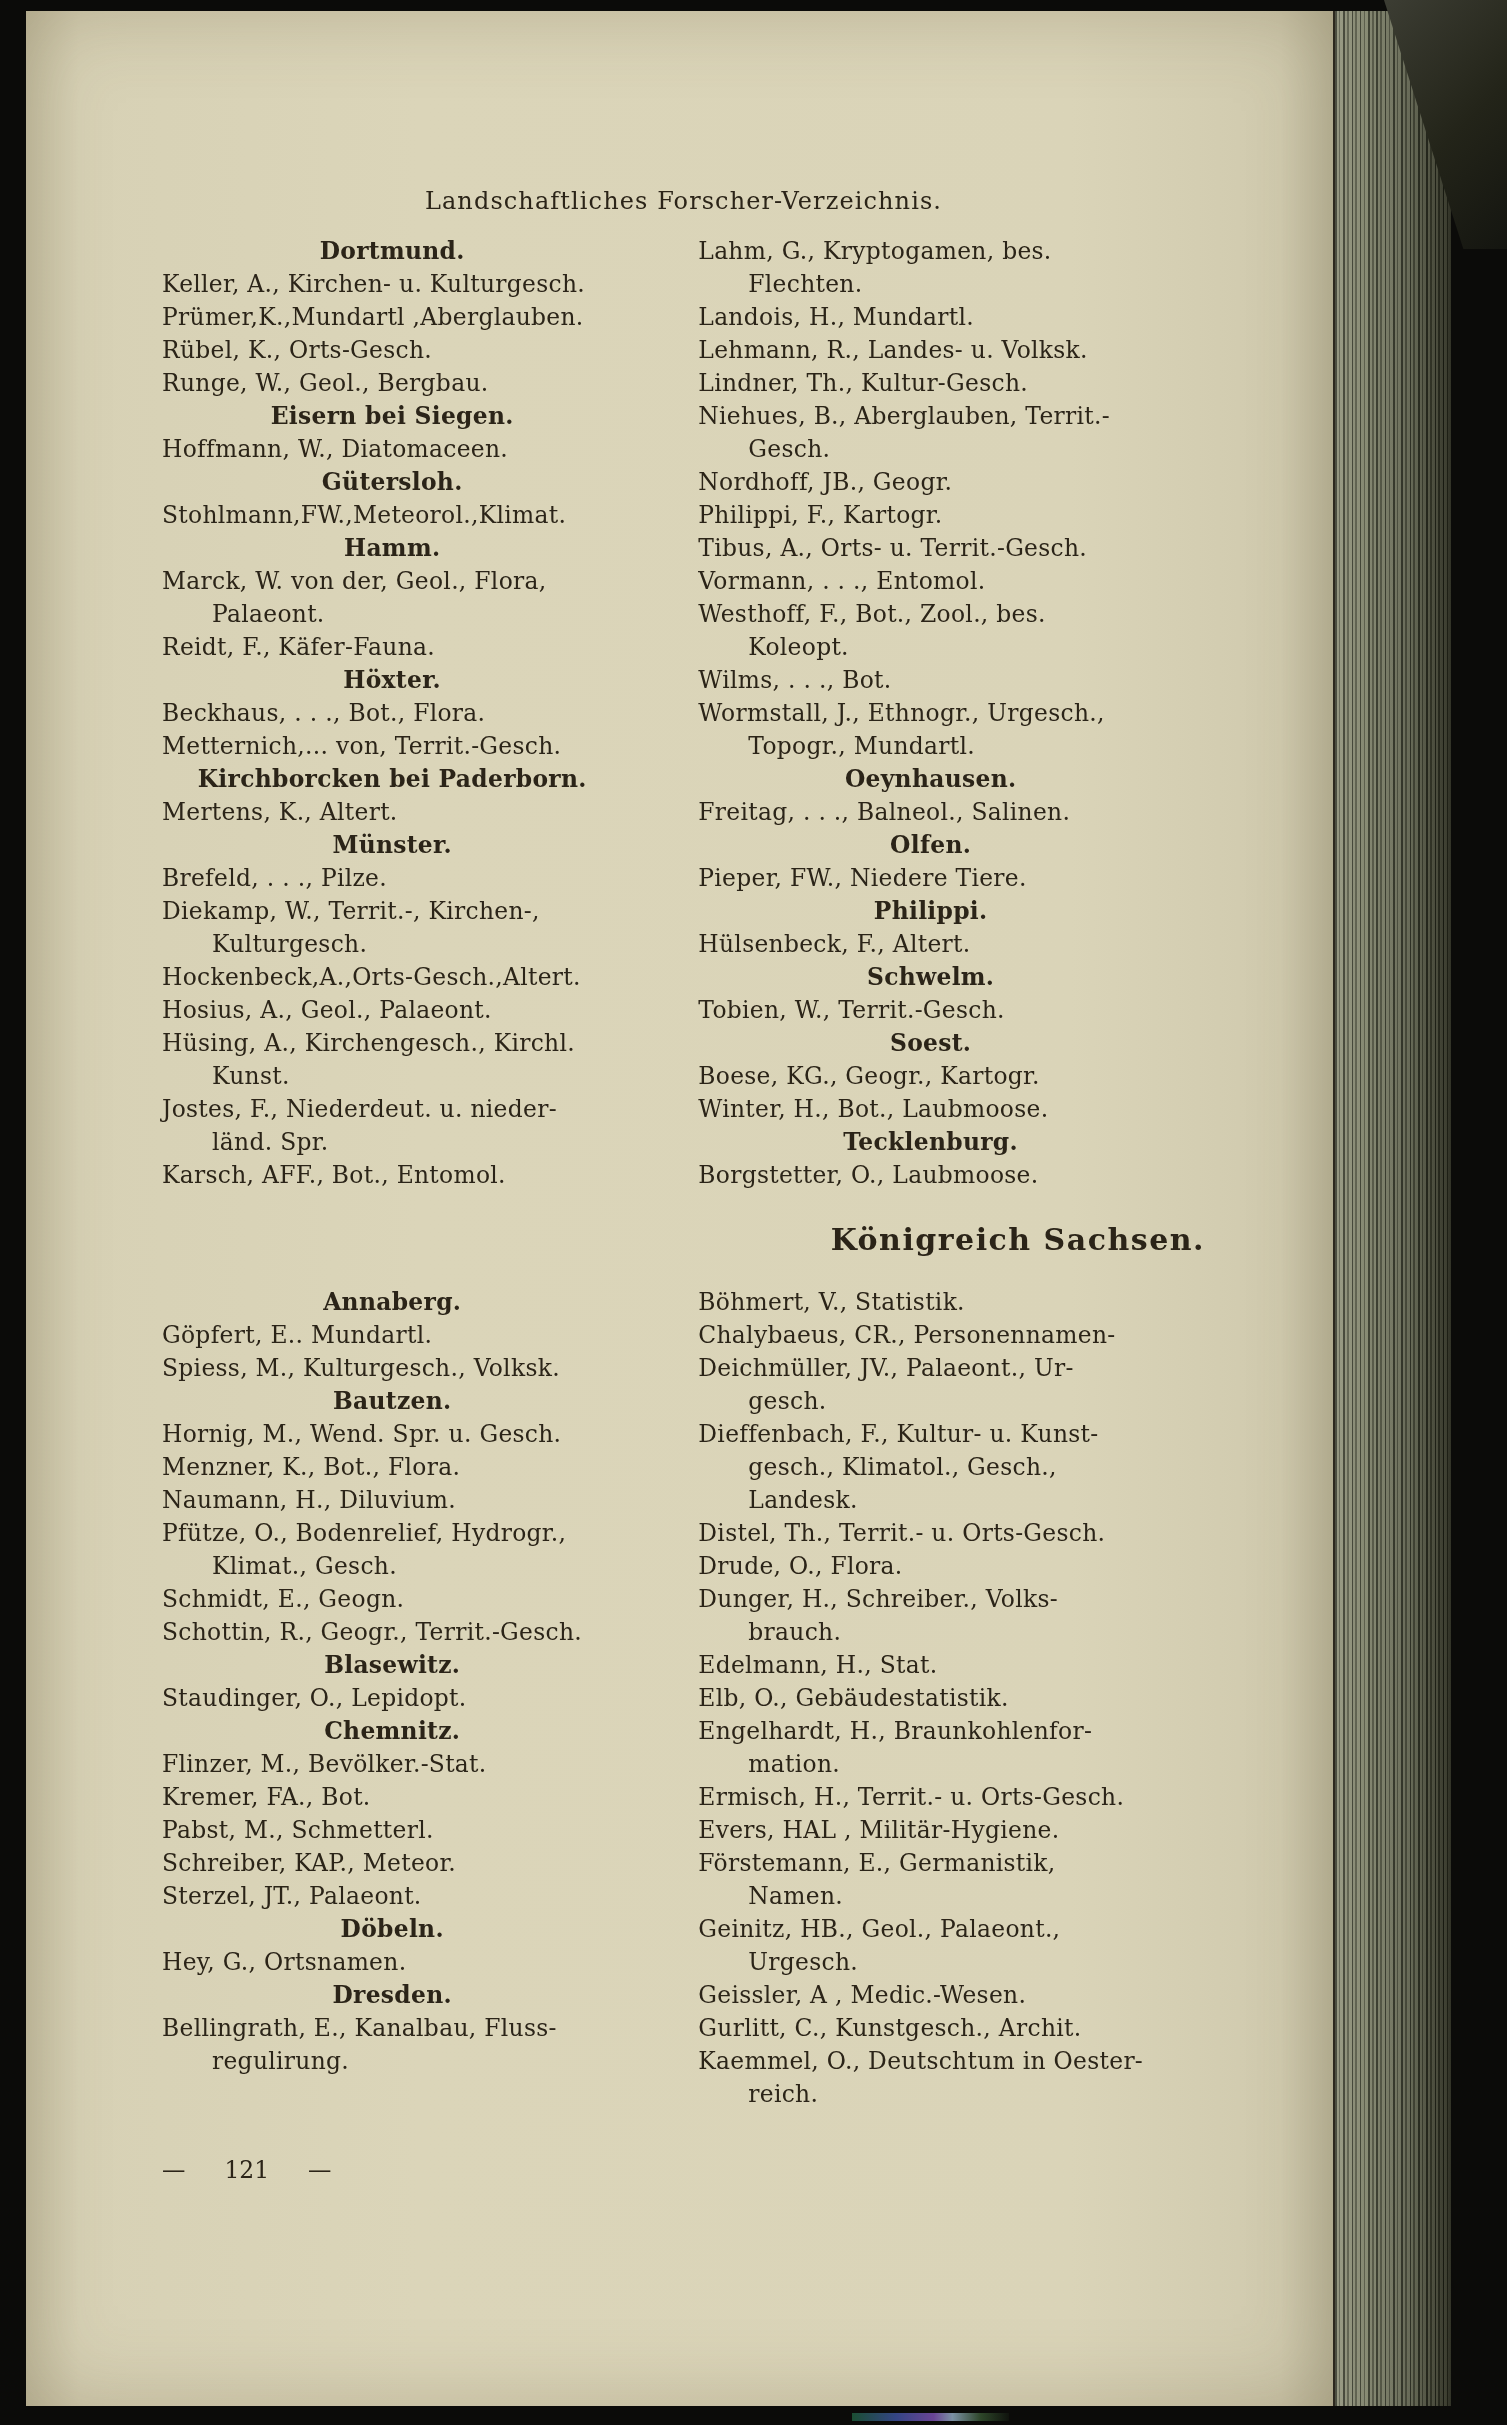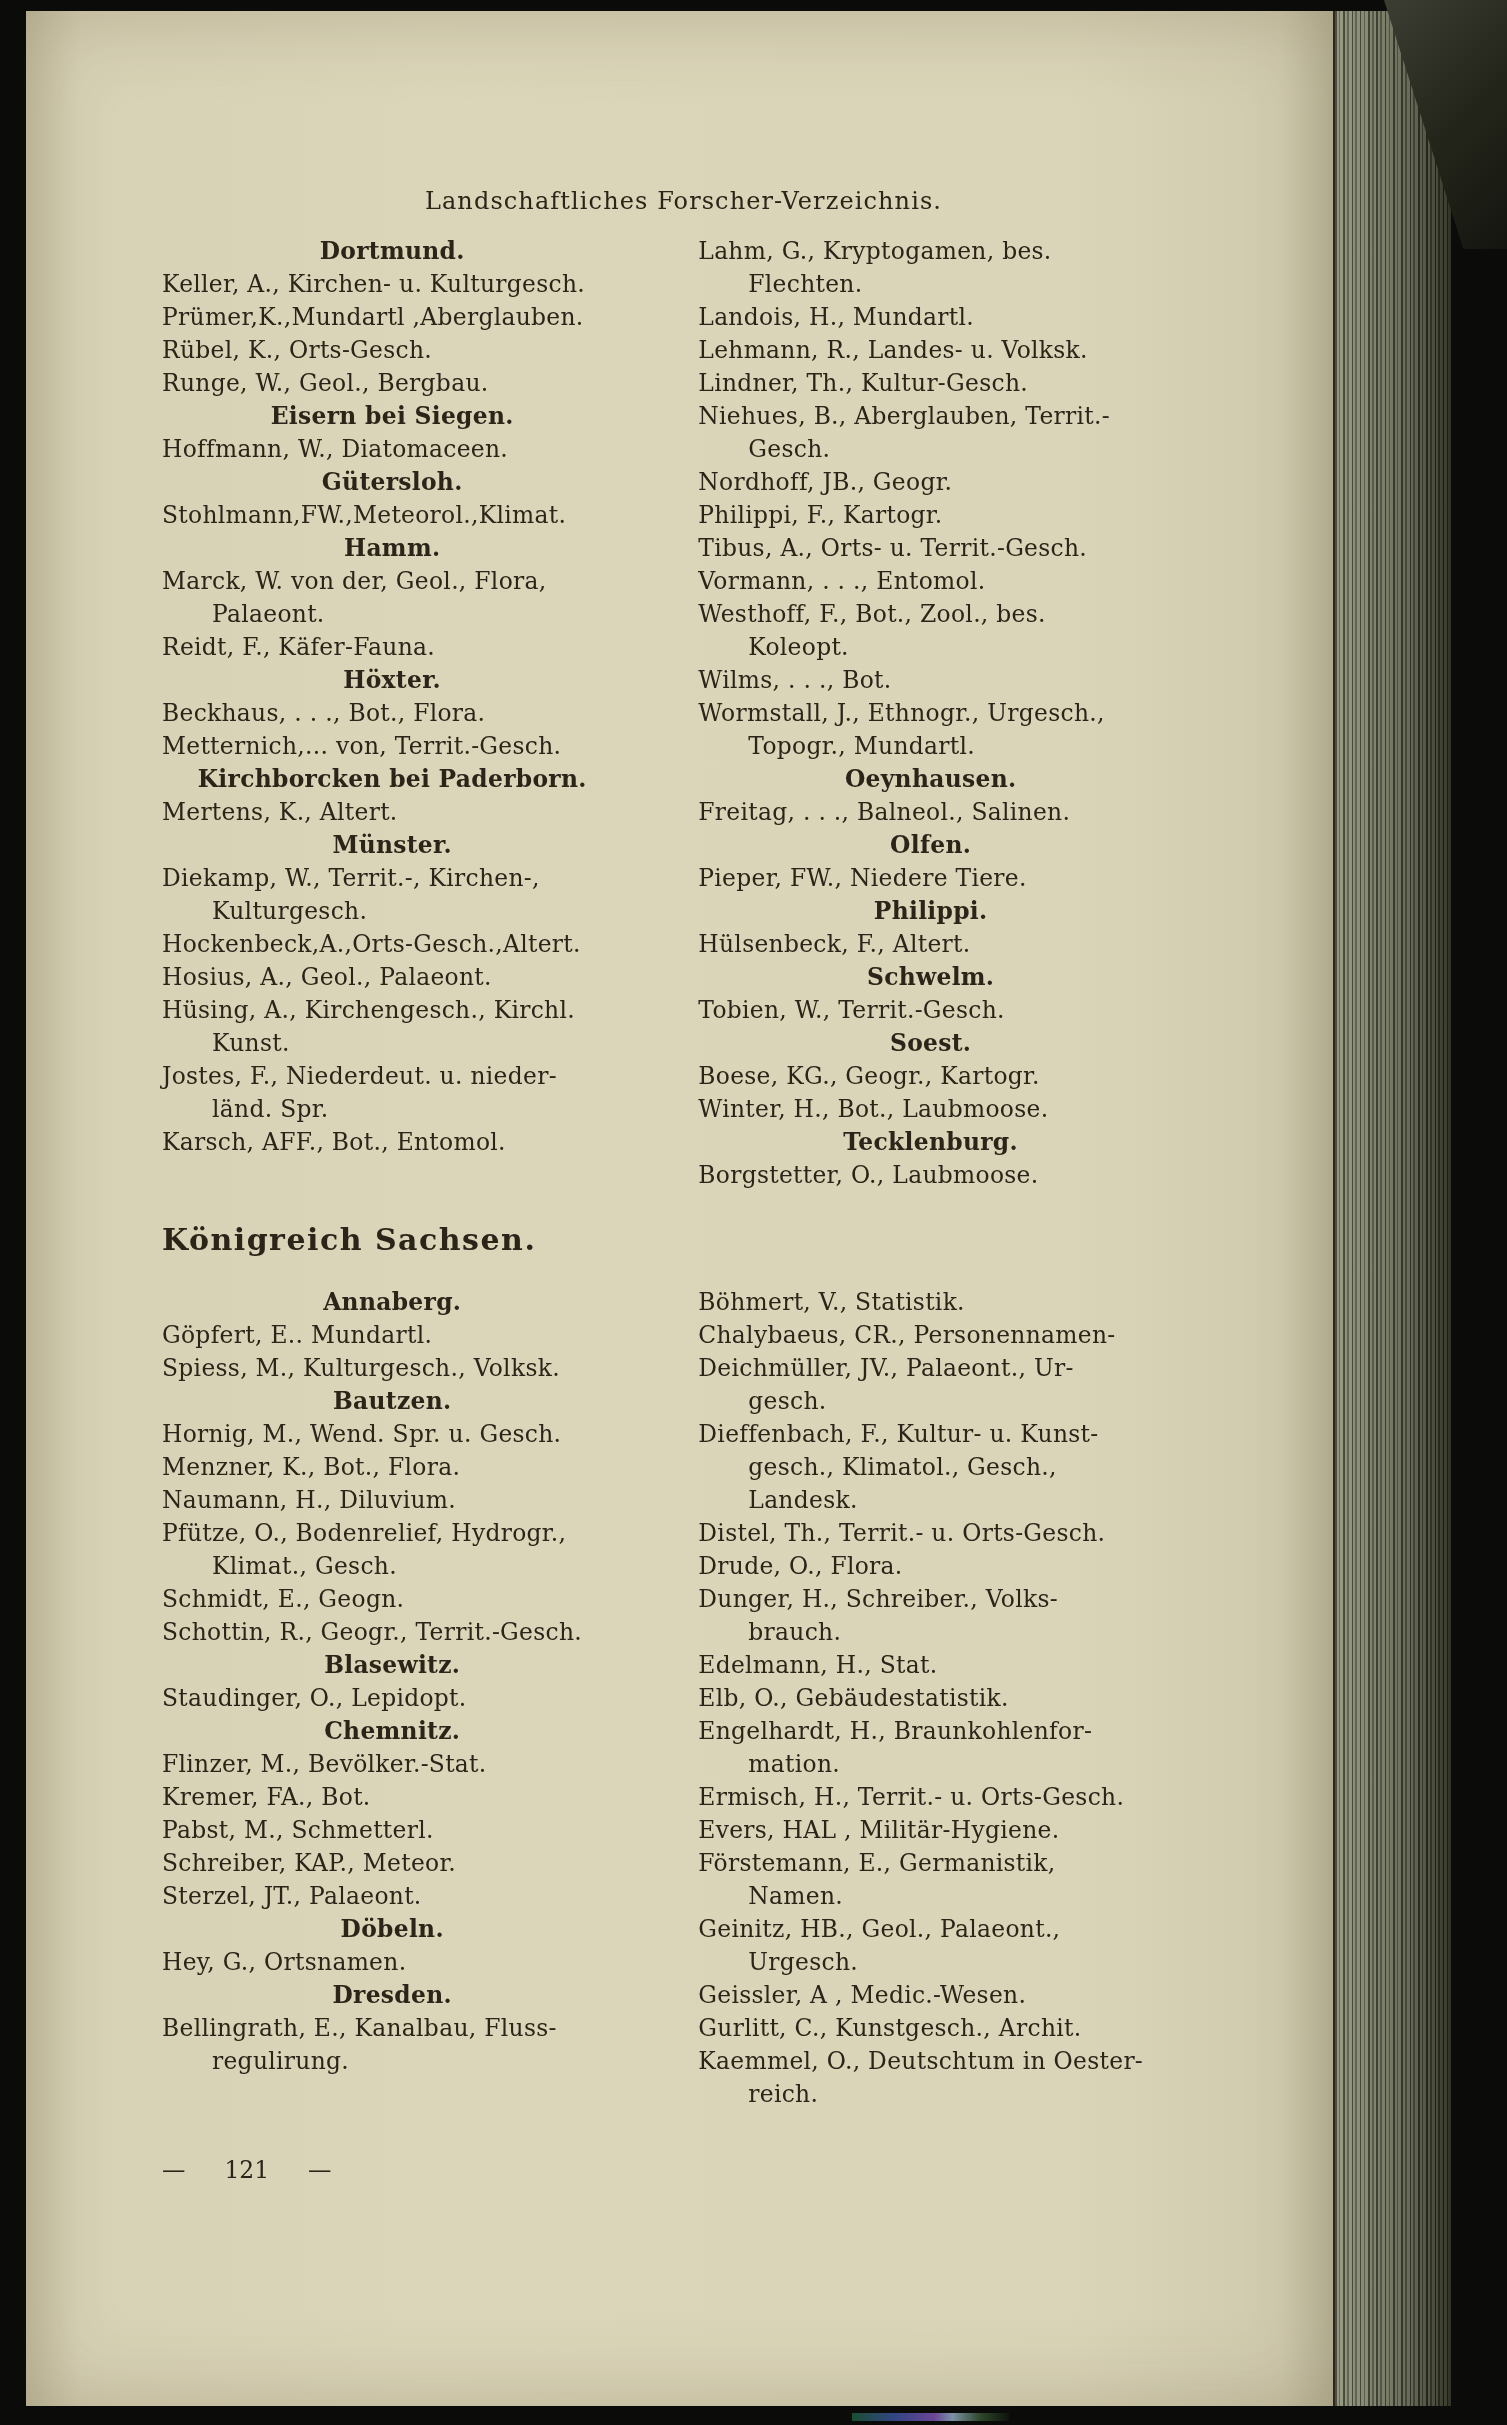--- a/index.html
+++ b/index.html
@@ -42,21 +42,21 @@
   .col-r { flex: 1; padding-left: 21px; }
   .heading {
     font-weight: bold;
     text-align: center;
     padding-right: 42px;
   }
   .line { white-space: nowrap; }
   .line.cont { padding-left: 50px; }
   .kingdom-heading {
     margin-top: 27px;
-    text-align: left;
+    text-align: right;
     font-size: 30px;
     font-weight: bold;
     letter-spacing: 1.5px;
     line-height: 42px;
   }
   .section-sachsen { margin-top: 25px; }
   .footer {
     position: absolute;
     top: 2145px; left: 136px; width: 1043px;
     text-align: left;
@@ -151,20 +151,23 @@
           <div class="heading">
             <div class="line">Kirchborcken bei Paderborn.</div>
           </div>
           <div class="entry">
             <div class="line">Mertens, K., Altert.</div>
           </div>
           <div class="heading">
             <div class="line">Münster.</div>
           </div>
           <div class="entry">
+            <div class="line">Brefeld, . . ., Pilze.</div>
+          </div>
+          <div class="entry">
             <div class="line">Diekamp, W., Territ.-, Kirchen-,</div>
             <div class="line cont">Kulturgesch.</div>
           </div>
           <div class="entry">
             <div class="line">Hockenbeck,A.,Orts-Gesch.,Altert.</div>
           </div>
           <div class="entry">
             <div class="line">Hosius, A., Geol., Palaeont.</div>
           </div>
           <div class="entry">

